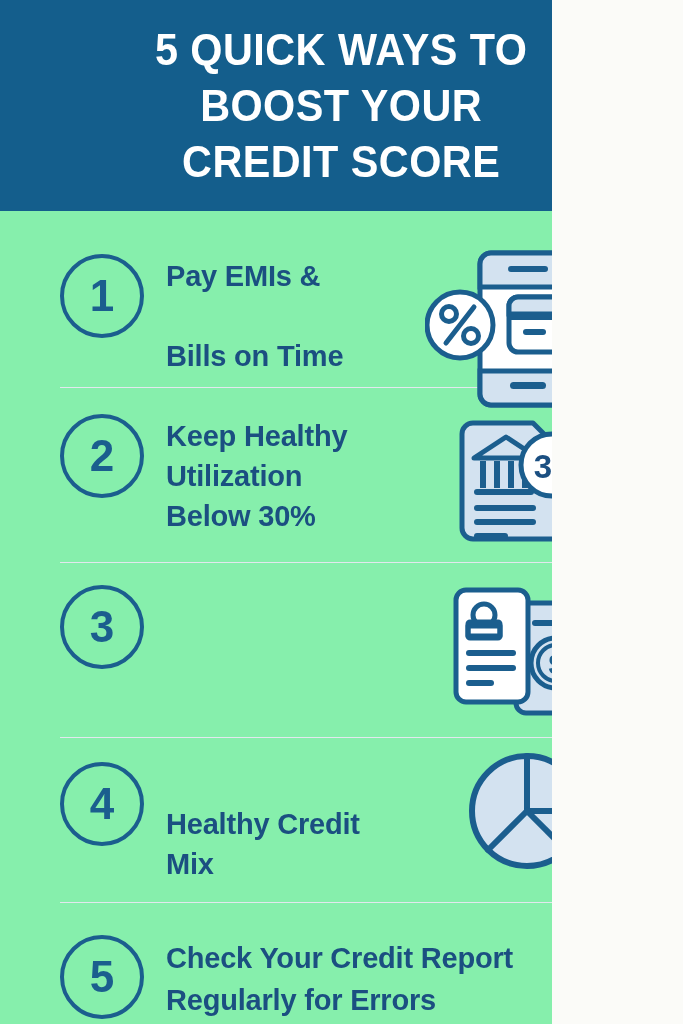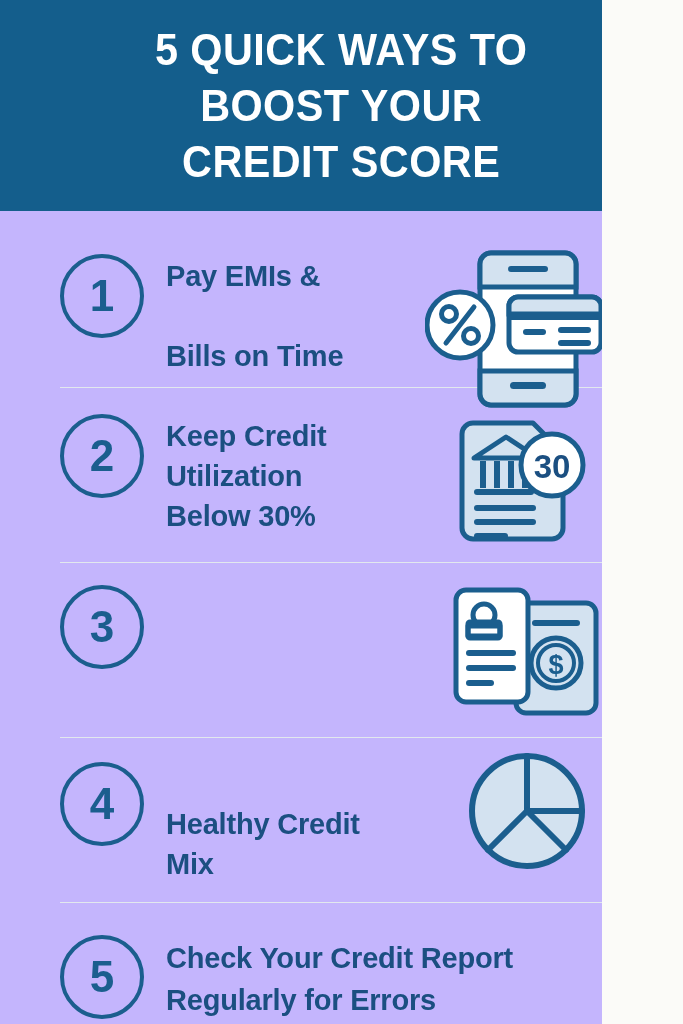--- a/index.html
+++ b/index.html
@@ -10,23 +10,23 @@
     width: 683px;
     height: 1024px;
     overflow: hidden;
     background: #fbfbf8;
     font-family: "Liberation Sans", sans-serif;
     -webkit-font-smoothing: antialiased;
   }
 
   .page {
     position: relative;
-    width: 602px;
+    width: 552px;
     height: 1024px;
-    background: #c4b5fd;
+    background: #86efac;
     overflow: hidden;
   }
 
   
   .header {
     position: absolute;
     left: 0;
     top: 0;
     width: 683px;
     height: 211px;
@@ -167,21 +167,21 @@
         </svg>
       </div>
     </div>
 
     <div class="item item-2">
       <div class="divider"></div>
       <div class="num-circle">
         <span>2</span>
       </div>
       <div class="item-text">
-        <span>Keep Credit</span><br>
+        <span>Keep Healthy</span><br>
         <span>Utilization</span><br>
         <span>Below 30%</span>
       </div>
 
       <div class="icon-wrap" style="left:452px; top:28px; width:155px; height:145px;">
         <svg width="155" height="145" viewBox="0 0 155 145">
 
           <path d="M10 19 a11 11 0 0 1 11 -11 h60 l30 30 v75 a11 11 0 0 1 -11 11 h-79 a11 11 0 0 1 -11 -11 z" fill="#D3E2F0" stroke="#1B5E8E" stroke-width="5" stroke-linejoin="round"></path>
 
           <path d="M22 43 L54 22 L86 43 Z" fill="#D3E2F0" stroke="#1B5E8E" stroke-width="5" stroke-linejoin="round"></path>

